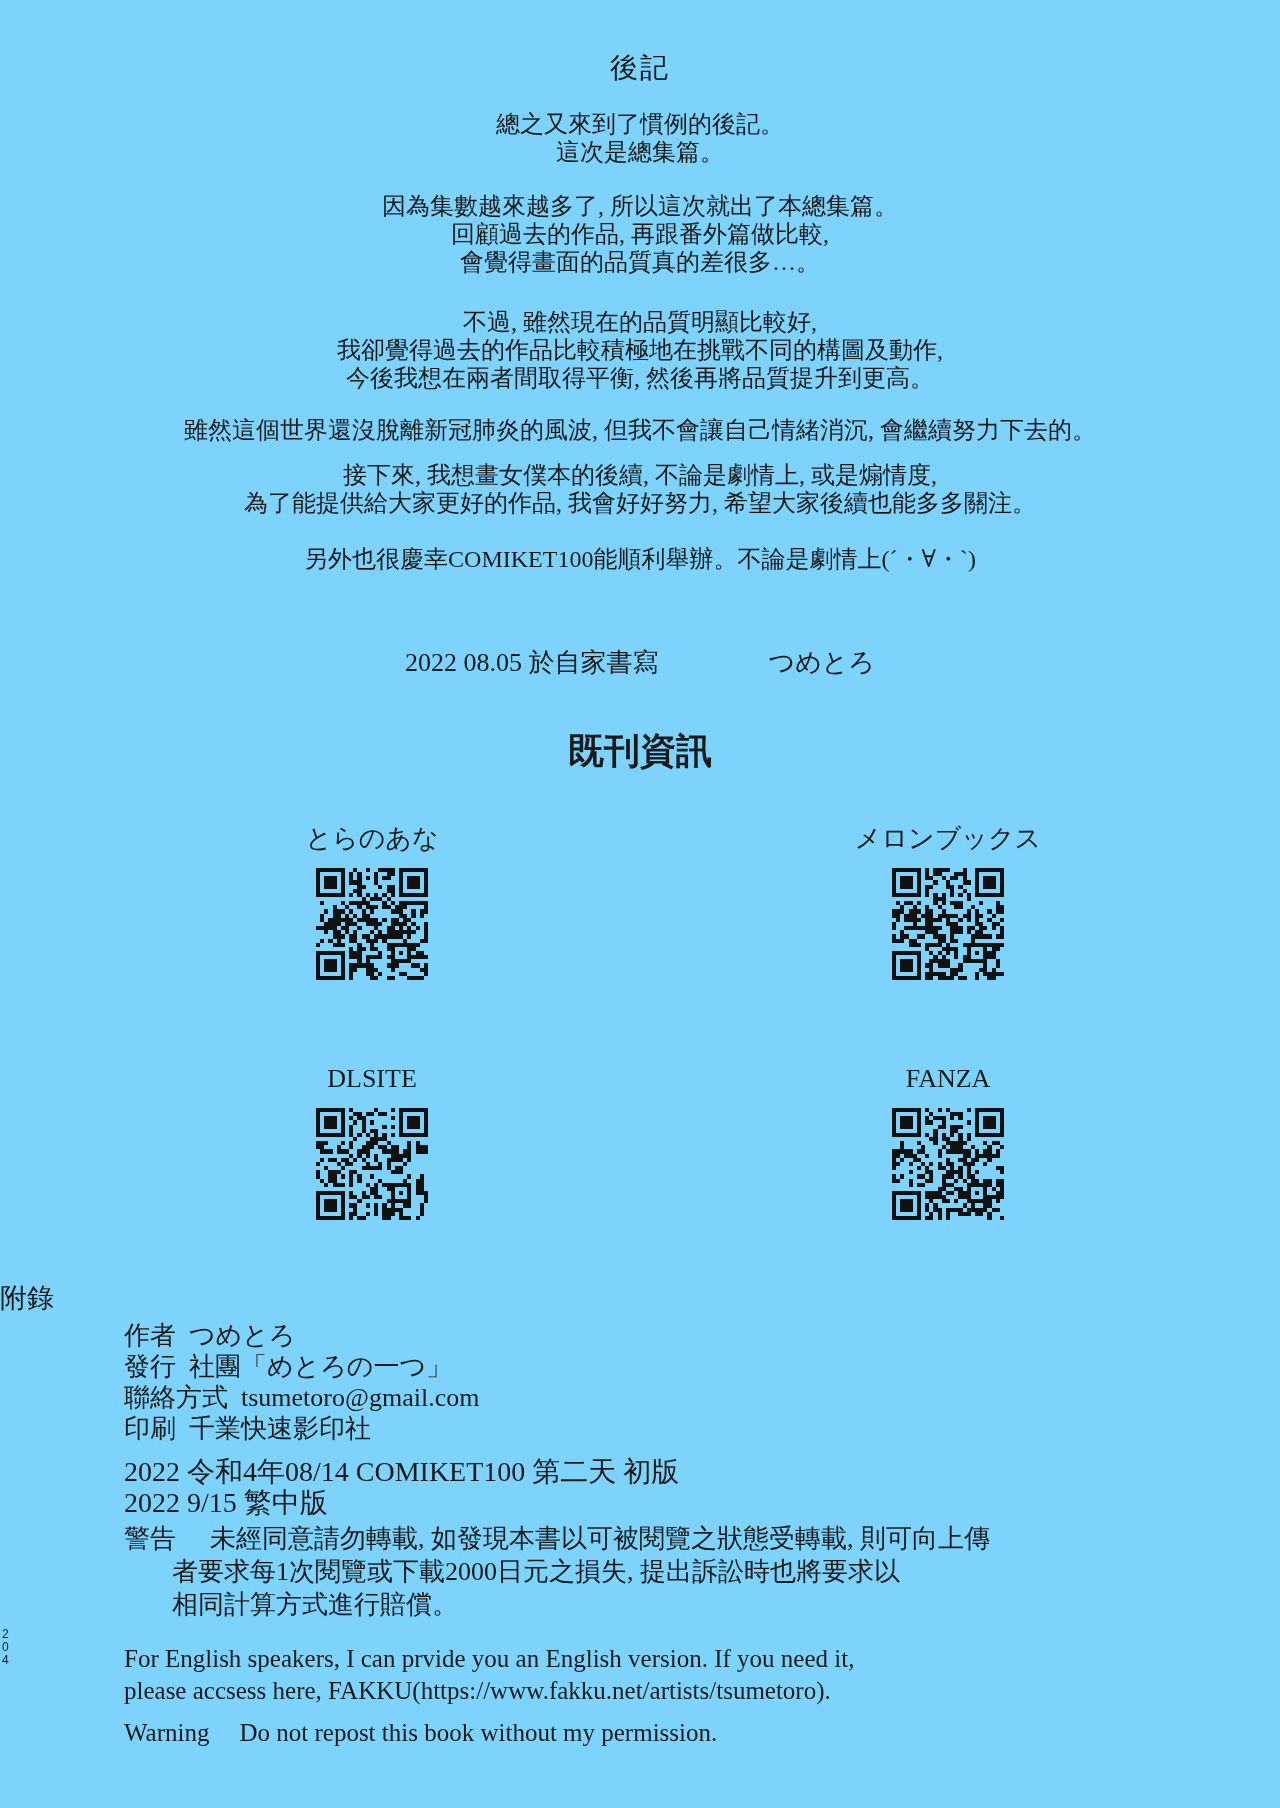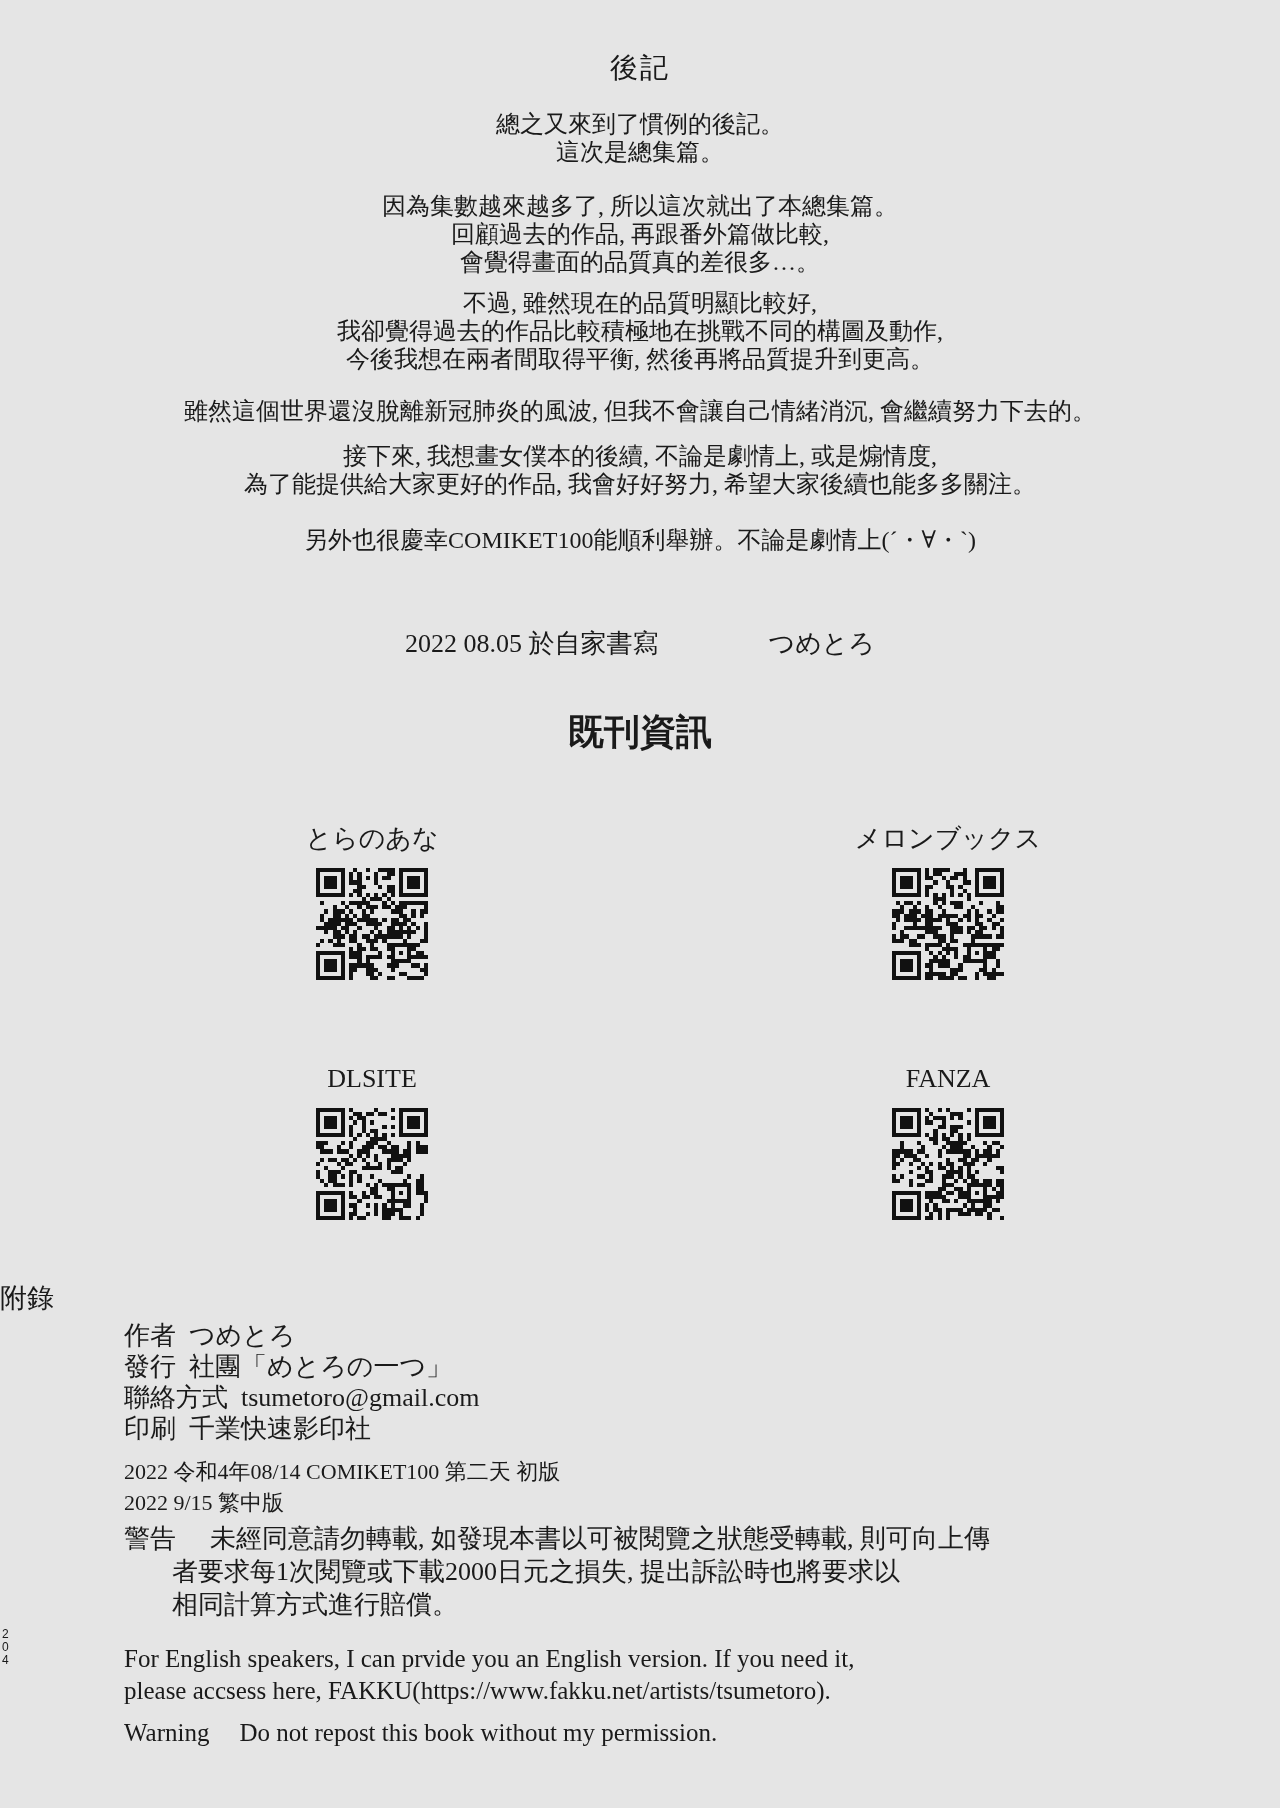--- a/index.html
+++ b/index.html
@@ -1,21 +1,21 @@
 <!DOCTYPE html>
 <html><head>
 <meta charset="utf-8">
 <style>
   html,body{margin:0;padding:0;}
   body{background:#ffffff;}
   .page{
     position:relative;
     width:1280px;
     height:1808px;
-    background:#e5e5e5;
+    background:#7dd3fc;
     color:#1a1a1a;
     font-family:"Liberation Serif","DejaVu Serif",serif;
     overflow:hidden;
   }
   .title{
     margin:52px 0 26px 0;
     font-size:28px;
     line-height:32px;
     font-weight:normal;
     text-align:center;
@@ -23,21 +23,21 @@
   }
   .paras{width:100%;}
   .para{
     margin:0 auto;
     font-size:24px;
     line-height:28px;
     text-align:center;
     white-space:pre-line;
   }
   .para:nth-of-type(1){margin-bottom:26px;}
-  .para:nth-of-type(2){margin-bottom:13px;}
+  .para:nth-of-type(2){margin-bottom:32px;}
   .para:nth-of-type(3){margin-bottom:24px;}
   .para:nth-of-type(4){margin-bottom:17px;}
   .para:nth-of-type(5){margin-bottom:28px;}
   .date-line{
     margin-top:75px;
     display:flex;
     justify-content:center;
     gap:110px;
     font-size:26px;
     line-height:30px;
@@ -83,21 +83,21 @@
   .credits{
     position:absolute;
     top:1320px;left:124px;
     font-size:26px;
     line-height:31px;
   }
   .credit-row{display:flex;gap:13px;}
   .editions{
     position:absolute;
     top:1456px;left:124px;
-    font-size:22px;
+    font-size:28px;
     line-height:31px;
   }
   .warning-cjk{
     position:absolute;
     top:1522px;left:124px;
     font-size:26px;
     line-height:33px;
     max-width:1050px;
   }
   .wline1{display:flex;gap:34px;}

